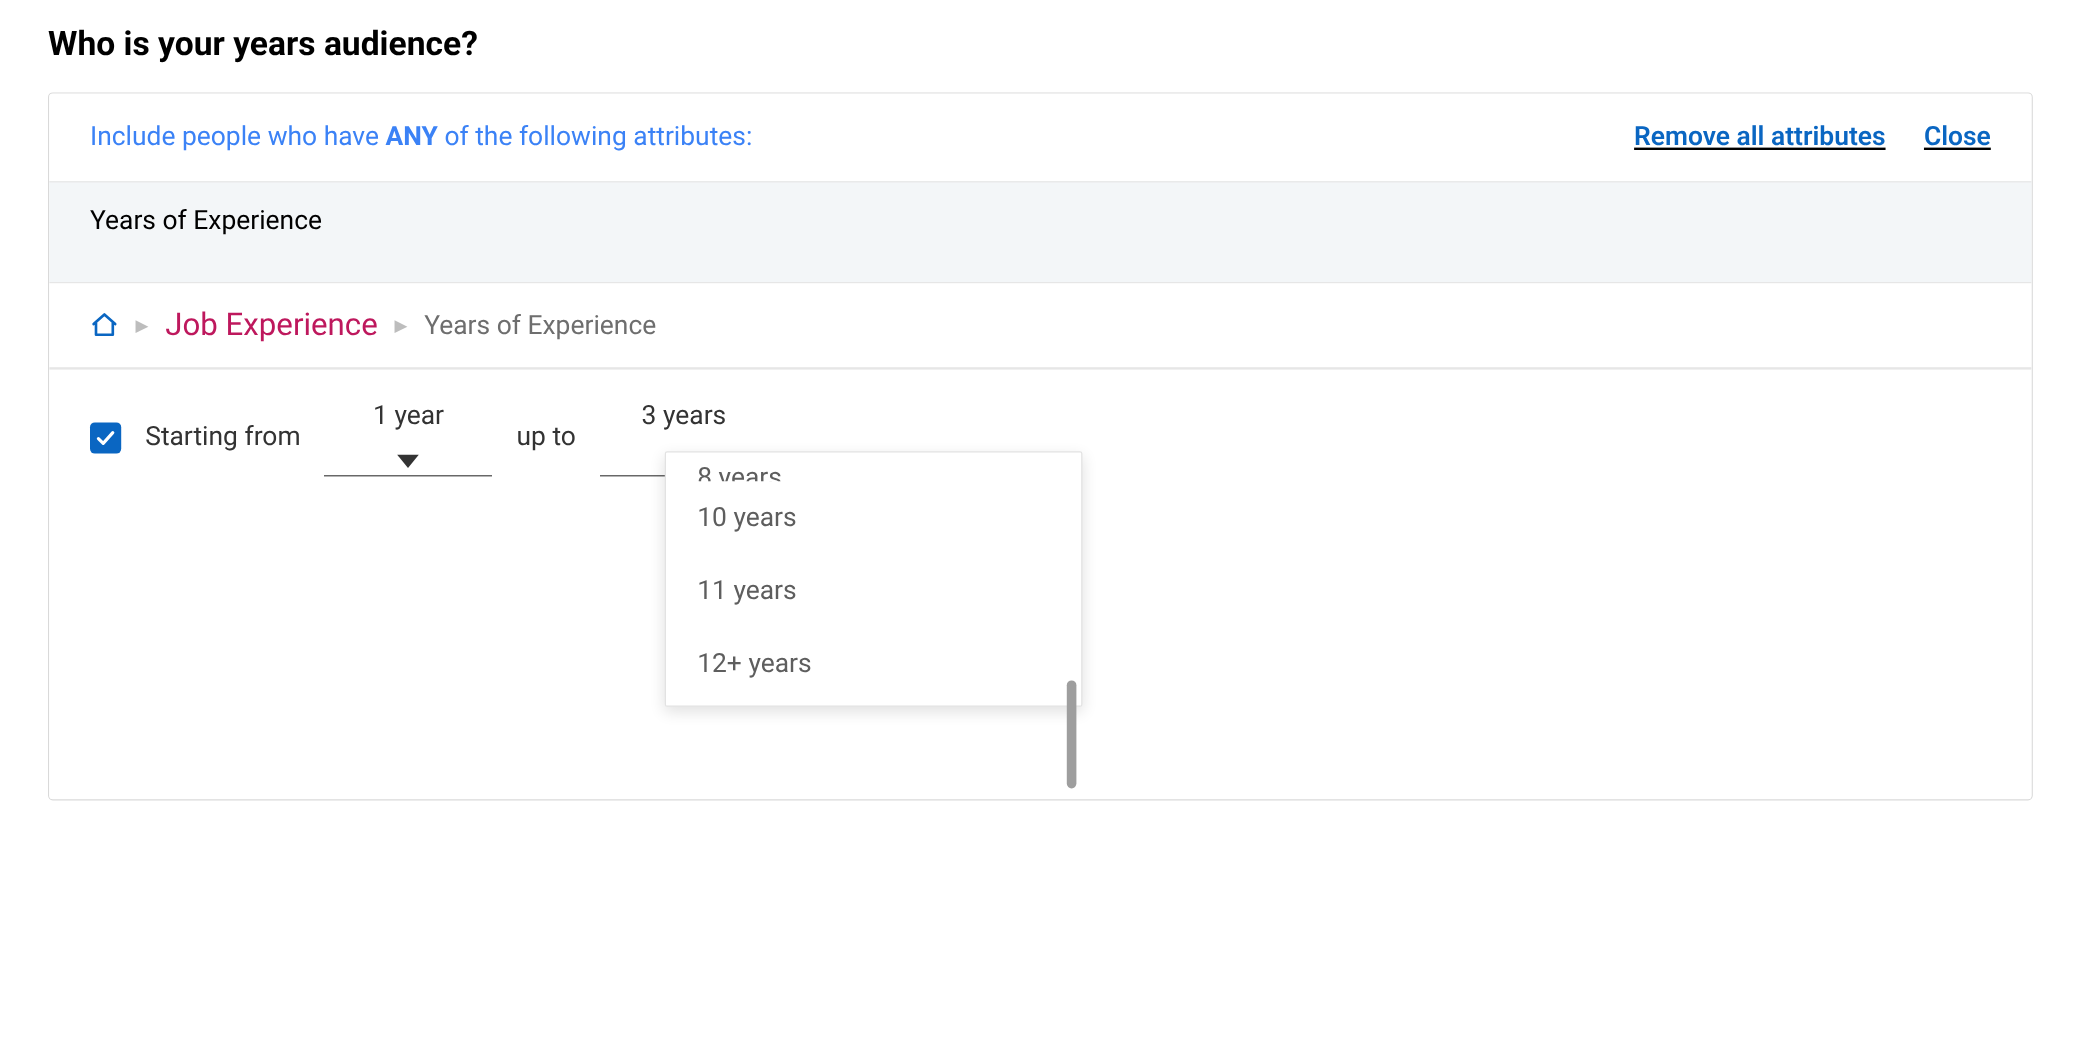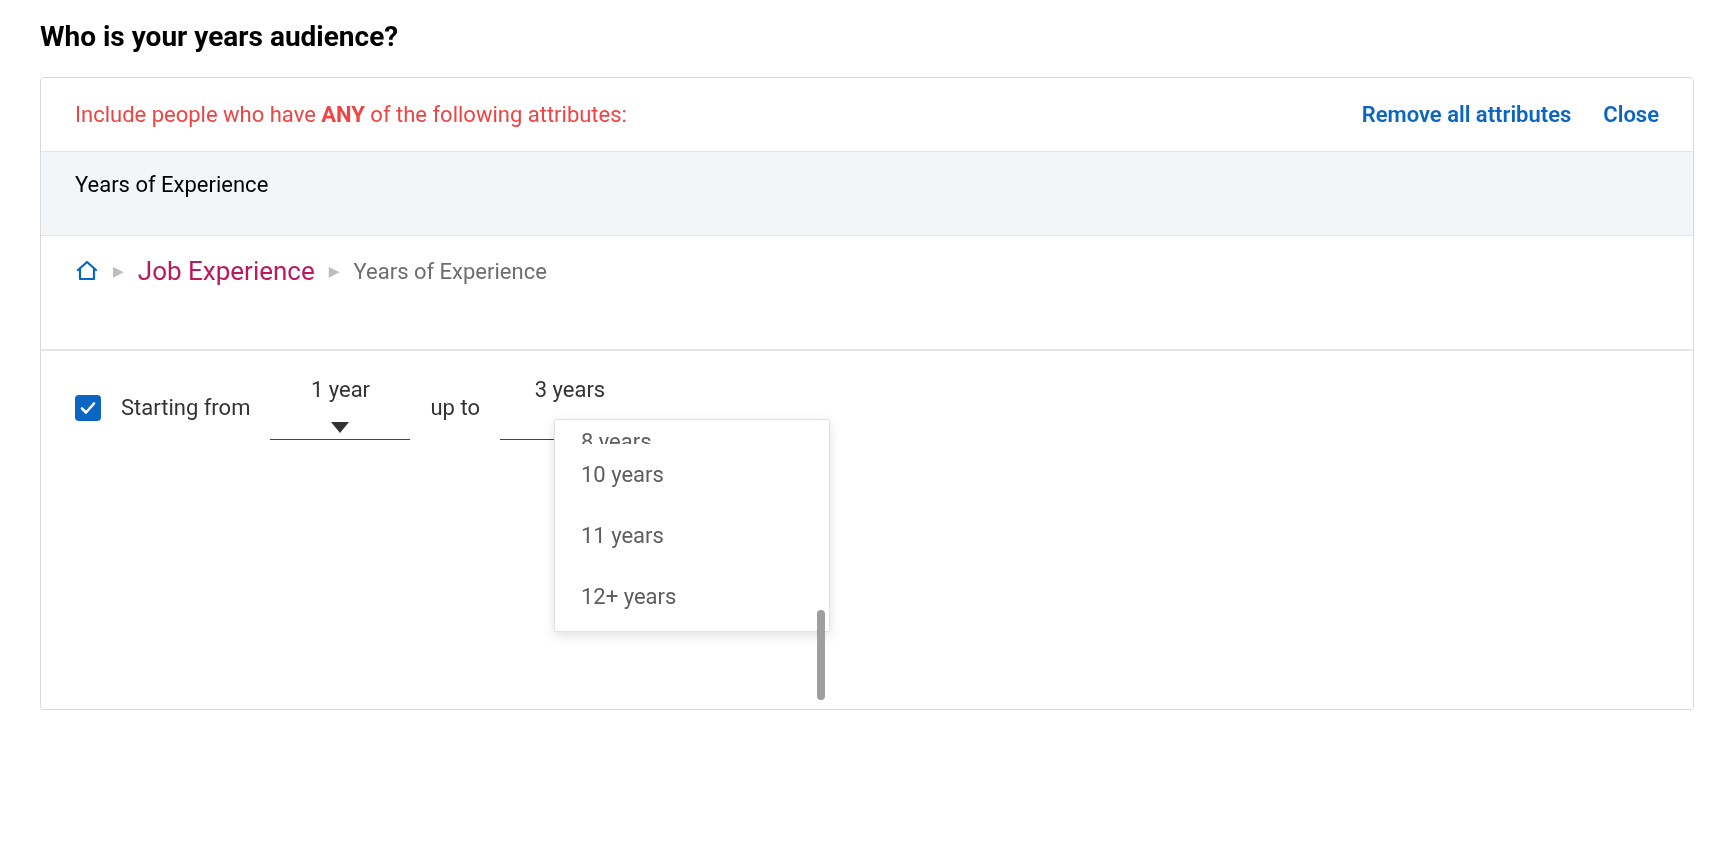--- a/index.html
+++ b/index.html
@@ -21,25 +21,25 @@
     }
     .panel-header {
       display: flex;
       align-items: center;
       justify-content: space-between;
       padding: 24px 34px;
       background: #ffffff;
     }
     .include-text {
       font-size: 22px;
-      color: #ef4444;
+      color: #3b82f6;
       font-weight: 400;
     }
     .include-text .bold { font-weight: 700; }
-    .header-actions { display: flex; gap: 32px; }
+    .header-actions { display: flex; gap: 32px; text-decoration: underline; }
     .link-action {
       font-size: 22px;
       font-weight: 600;
       color: #0a66c2;
       cursor: pointer;
     }
     .attribute-group {
       background: #f3f6f8;
       padding: 20px 34px 24px;
       border-top: 1px solid #e6e6e6;
@@ -92,21 +92,20 @@
     .range-row {
       display: flex;
       align-items: center;
       padding: 24px 34px;
       gap: 20px;
       border-top: 2px solid #e6e6e6;
       background: #ffffff;
       position: relative;
       min-height: 360px;
       align-items: flex-start;
-      margin-top: 43px;
     }
     .range-controls {
       display: flex;
       align-items: center;
       gap: 20px;
     }
     .checkbox {
       width: 26px;
       height: 26px;
       background: #0a66c2;
@@ -140,21 +139,21 @@
     .caret {
       width: 0; height: 0;
       border-left: 9px solid transparent;
       border-right: 9px solid transparent;
       border-top: 11px solid #333333;
     }
     .dropdown-menu {
       position: absolute;
       top: 68px;
       left: 513px;
-      width: 276px;
+      width: 348px;
       background: #ffffff;
       border: 1px solid #e2e2e2;
       border-radius: 2px;
       box-shadow: 0 4px 12px rgba(0,0,0,0.12);
       padding: 4px 0;
     }
     .menu-cut {
       height: 20px;
       overflow: hidden;
       padding: 0 26px;

